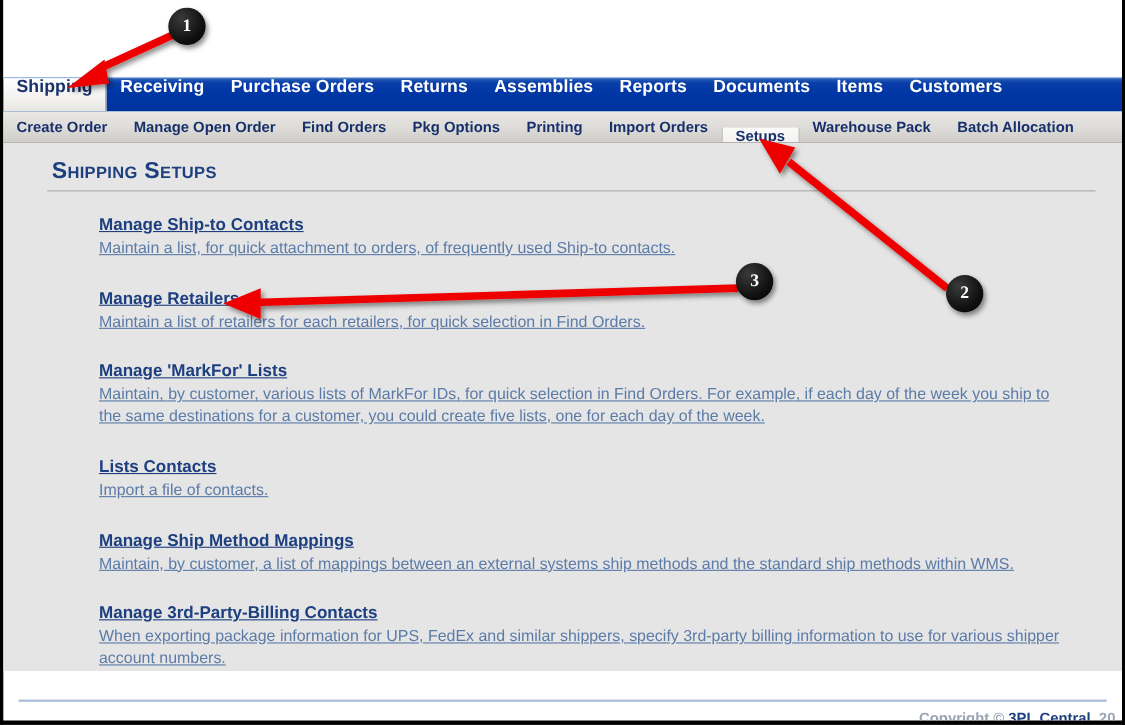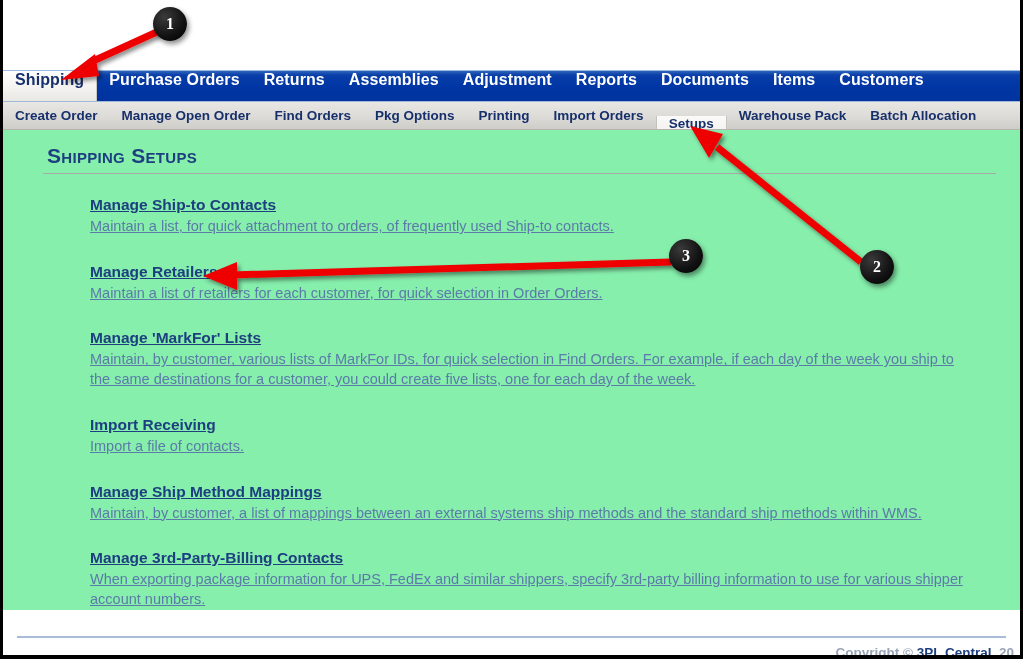--- a/index.html
+++ b/index.html
@@ -81,21 +81,21 @@
   .sub-nav .sub-tab.active {
     background: linear-gradient(to bottom, #fafaf9 0%, #f3f2f0 100%);
     border-left: 1px solid #c4c2be;
     border-right: 1px solid #c4c2be;
     margin-top: 16px;
   }
 
   
   .content {
     padding: 14px 24px 0 14px;
-    background: #86efac;
+    background: #e5e5e5;
   }
   .page-title {
     font-size: 21px;
     font-weight: bold;
     color: #1d3f80;
     font-variant: small-caps;
     letter-spacing: 0.3px;
     padding-left: 30px;
     margin: 0 0 5px 0;
   }
@@ -179,30 +179,30 @@
 
 <div class="screen">
 
   <div class="top-gap"></div>
 
   <div class="main-nav">
     <div class="tab active">
         <span>Shipping</span>
       </div>
     <div class="tab">
+        <span>Receiving</span>
+      </div>
+    <div class="tab">
         <span>Purchase Orders</span>
       </div>
     <div class="tab">
         <span>Returns</span>
       </div>
     <div class="tab">
         <span>Assemblies</span>
-      </div>
-    <div class="tab">
-        <span>Adjustment</span>
       </div>
     <div class="tab">
         <span>Reports</span>
       </div>
     <div class="tab">
         <span>Documents</span>
       </div>
     <div class="tab">
         <span>Items</span>
       </div>
@@ -247,30 +247,30 @@
 
     <div class="setup-list">
 
       <div class="setup-item">
         <a class="setup-link">Manage Ship-to Contacts</a>
         <div class="setup-desc">Maintain a list, for quick attachment to orders, of frequently used Ship-to contacts.</div>
       </div>
 
       <div class="setup-item">
         <a class="setup-link">Manage Retailers</a>
-        <div class="setup-desc">Maintain a list of retailers for each customer, for quick selection in Order Orders.</div>
+        <div class="setup-desc">Maintain a list of retailers for each retailers, for quick selection in Find Orders.</div>
       </div>
 
       <div class="setup-item">
         <a class="setup-link">Manage 'MarkFor' Lists</a>
         <div class="setup-desc">Maintain, by customer, various lists of MarkFor IDs, for quick selection in Find Orders. For example, if each day of the week you ship to the same destinations for a customer, you could create five lists, one for each day of the week.</div>
       </div>
 
       <div class="setup-item">
-        <a class="setup-link">Import Receiving</a>
+        <a class="setup-link">Lists Contacts</a>
         <div class="setup-desc">Import a file of contacts.</div>
       </div>
 
       <div class="setup-item">
         <a class="setup-link">Manage Ship Method Mappings</a>
         <div class="setup-desc">Maintain, by customer, a list of mappings between an external systems ship methods and the standard ship methods within WMS.</div>
       </div>
 
       <div class="setup-item">
         <a class="setup-link">Manage 3rd-Party-Billing Contacts</a>

